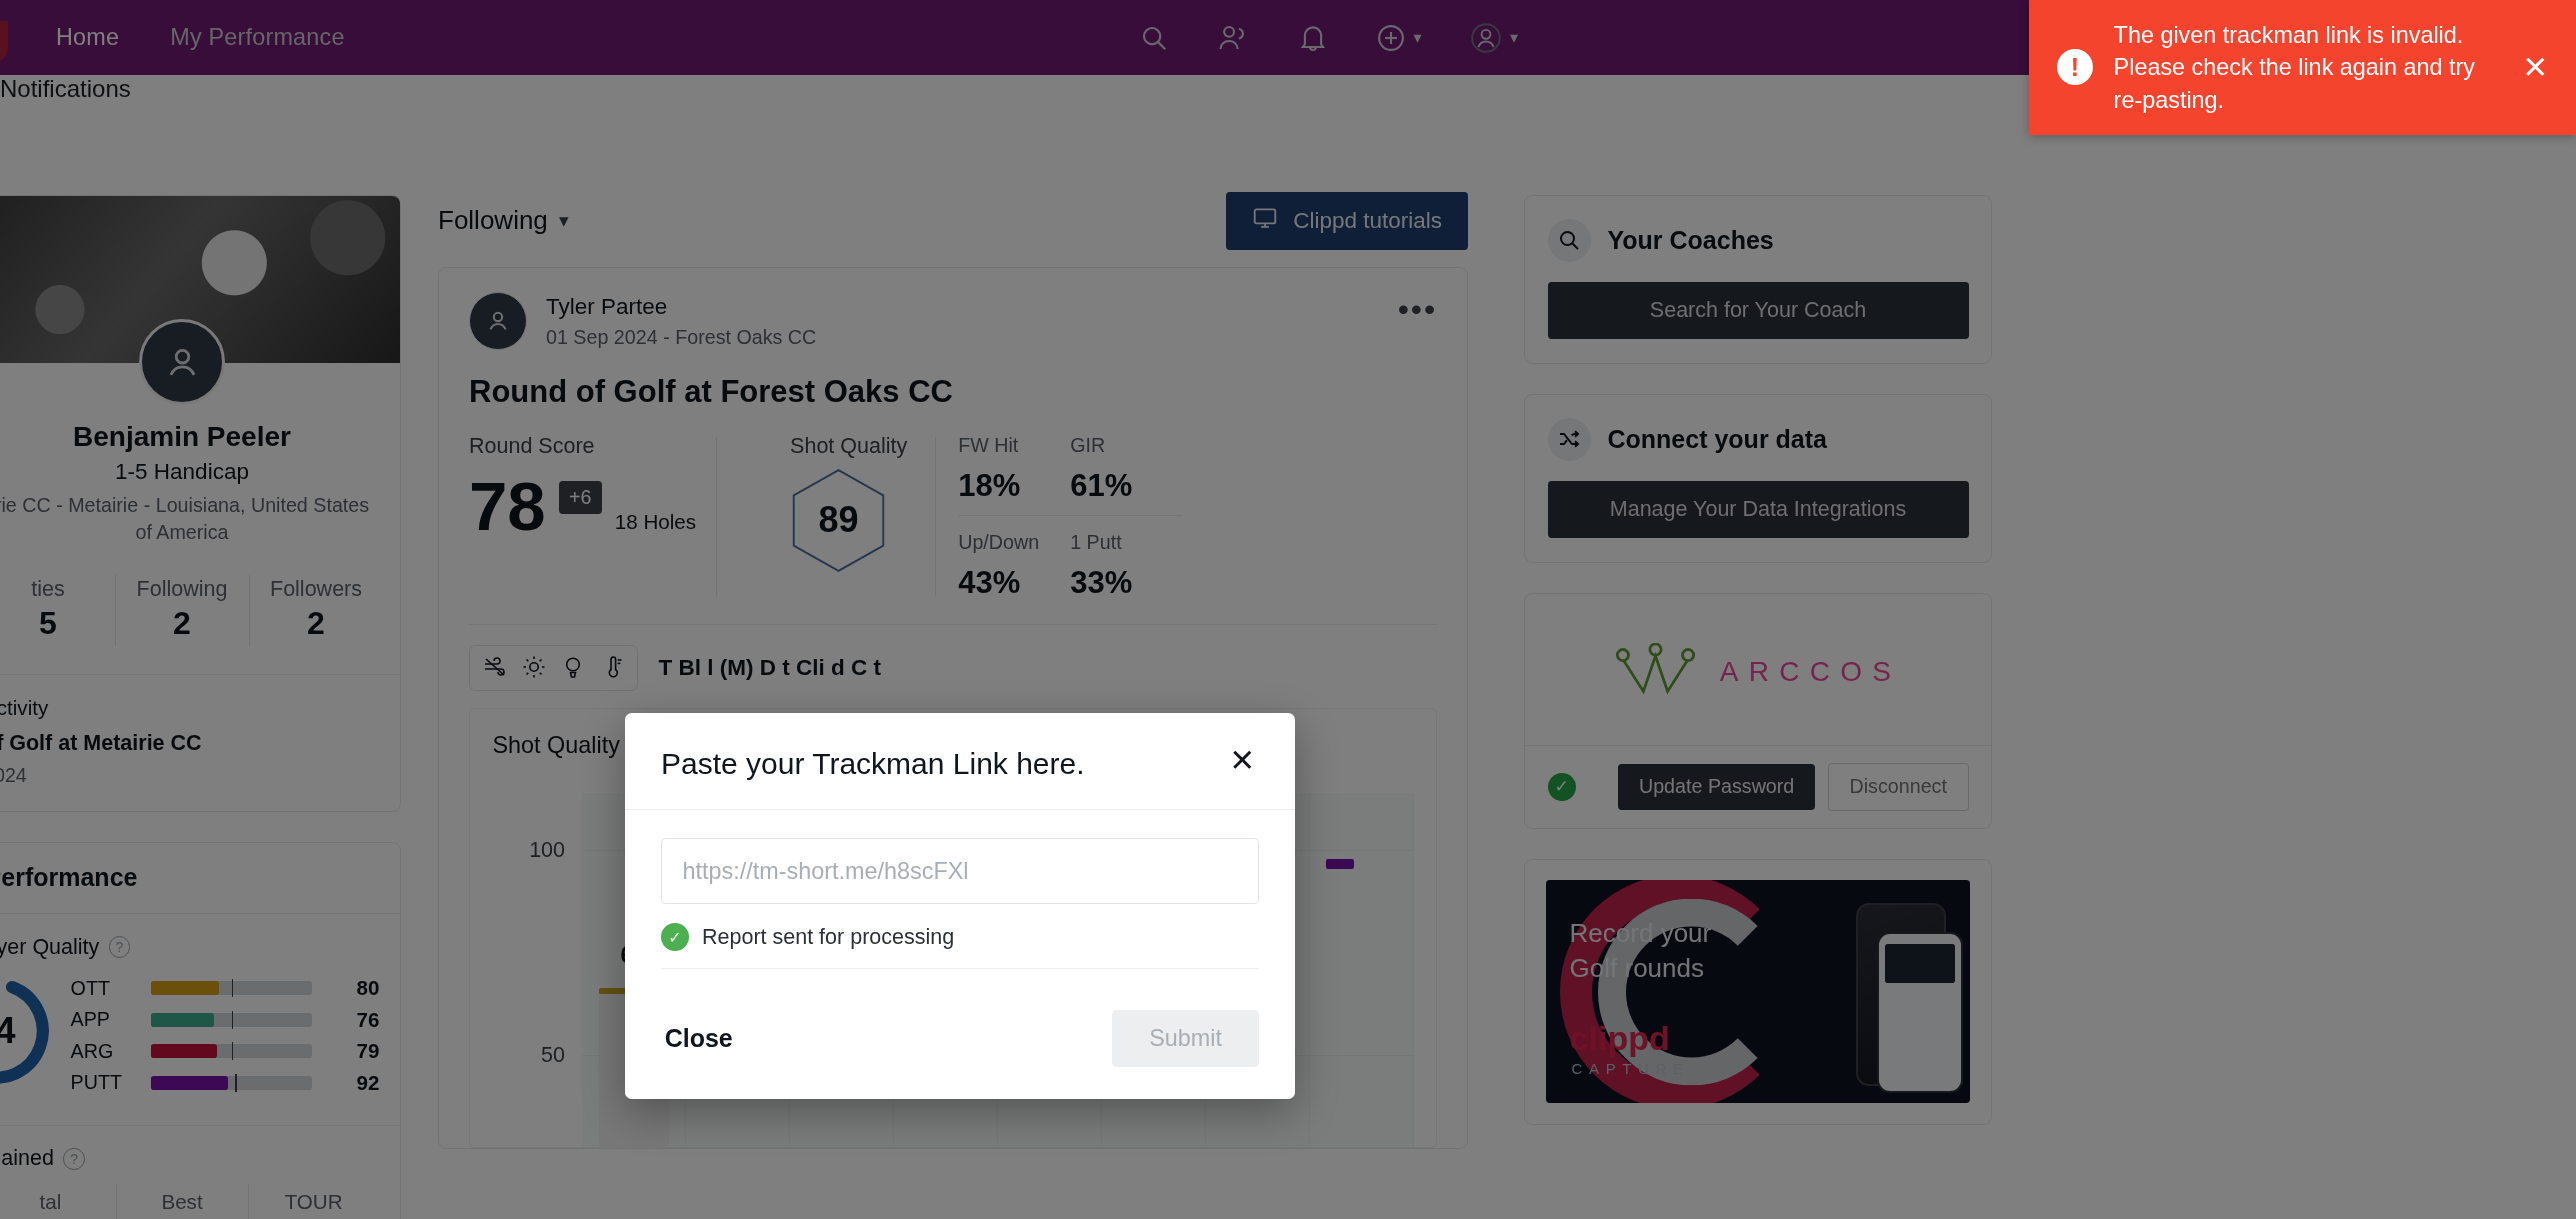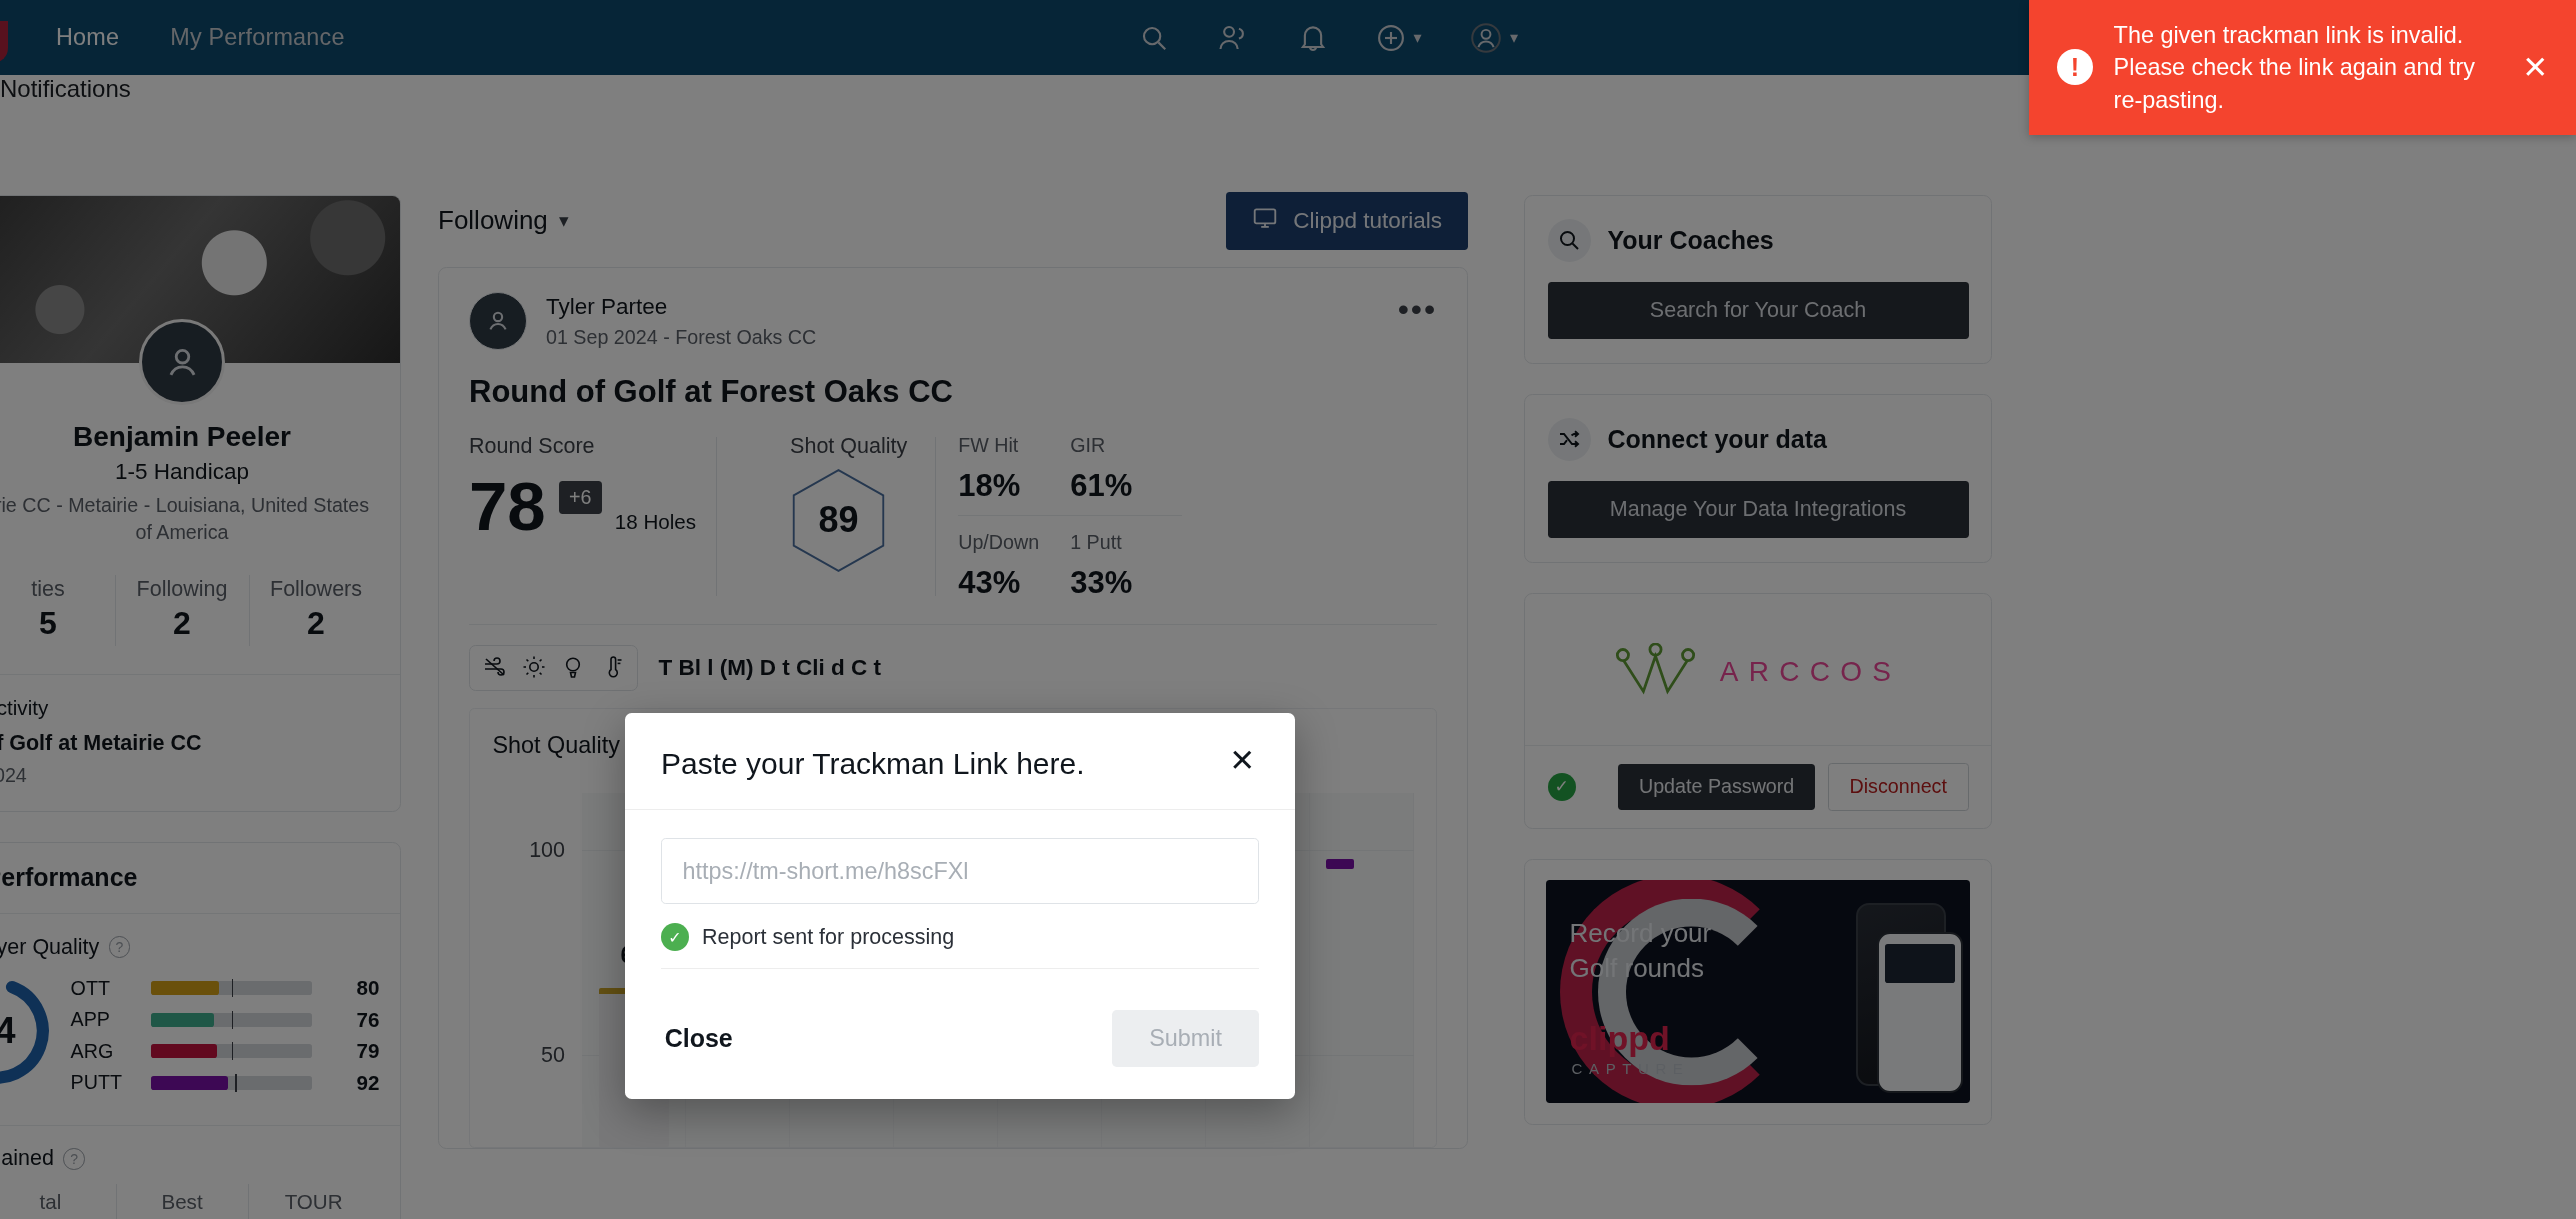--- a/index.html
+++ b/index.html
@@ -13,21 +13,21 @@
 
   
   #page-root { position: absolute; inset: 0; }
   #dim-overlay {
     position: absolute; inset: 0; background: rgba(0,0,0,0.5); z-index: 500;
   }
 
   
   .topnav {
     position: absolute; top: 0; left: 0; width: 2576px; height: 75px;
-    background: #0c4a6e; display: flex; align-items: center; z-index: 20;
+    background: #701a75; display: flex; align-items: center; z-index: 20;
   }
   .logo-mark {
     width: 43px; height: 75px; position: relative; flex: 0 0 auto;
     margin-left: -24px;
   }
   .logo-mark::before {
     content: ""; position: absolute; left: 0; top: 20.6px;
     width: 24px; height: 34px;
     border: 8.4px solid #b0223c; border-left: none; border-top: none;
     border-radius: 0 0 15px 15px;
@@ -300,21 +300,21 @@
     color: #fff; display: flex; align-items: center; justify-content: center;
     font-size: 17px; flex: 0 0 28px;
   }
   .arccos-actions { margin-left: auto; display: flex; align-items: center; gap: 13px; }
   .btn-dark {
     background: #2b3038; color: #e6e9ed; border: none; border-radius: 3.7px;
     padding: 11.2px 20.6px; font-size: 19.7px; cursor: pointer;
     font-family: "Liberation Sans", sans-serif;
   }
   .btn-outline {
-    background: #fff; color: #b91c1c; border: 0.9px solid #cfd4d9; border-radius: 3.7px;
+    background: #fff; color: #737373; border: 0.9px solid #cfd4d9; border-radius: 3.7px;
     padding: 11.2px 20.6px; font-size: 19.7px; cursor: pointer;
     font-family: "Liberation Sans", sans-serif;
   }
 
   .promo-img {
     margin: 20.6px; height: 223px; border-radius: 3.7px; position: relative;
     overflow: hidden; background: #0c1220;
   }
   .promo-ring {
     position: absolute; right: 176px; top: 50%; transform: translateY(-50%);

